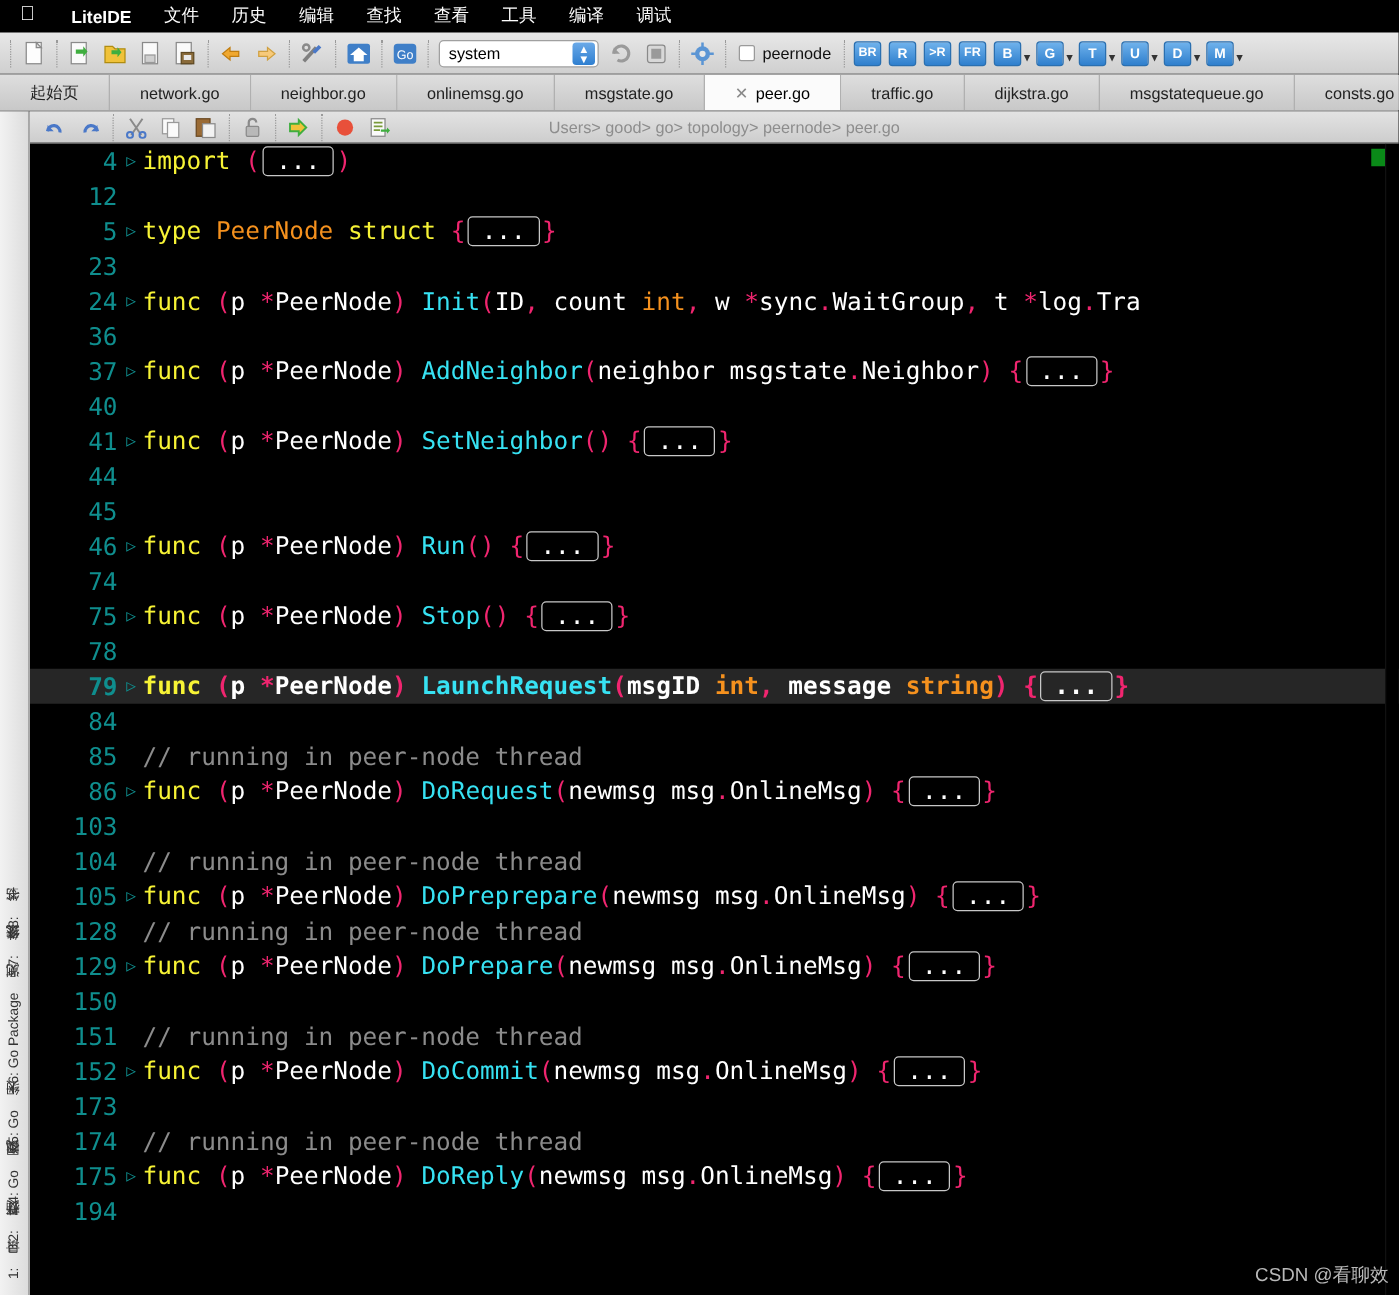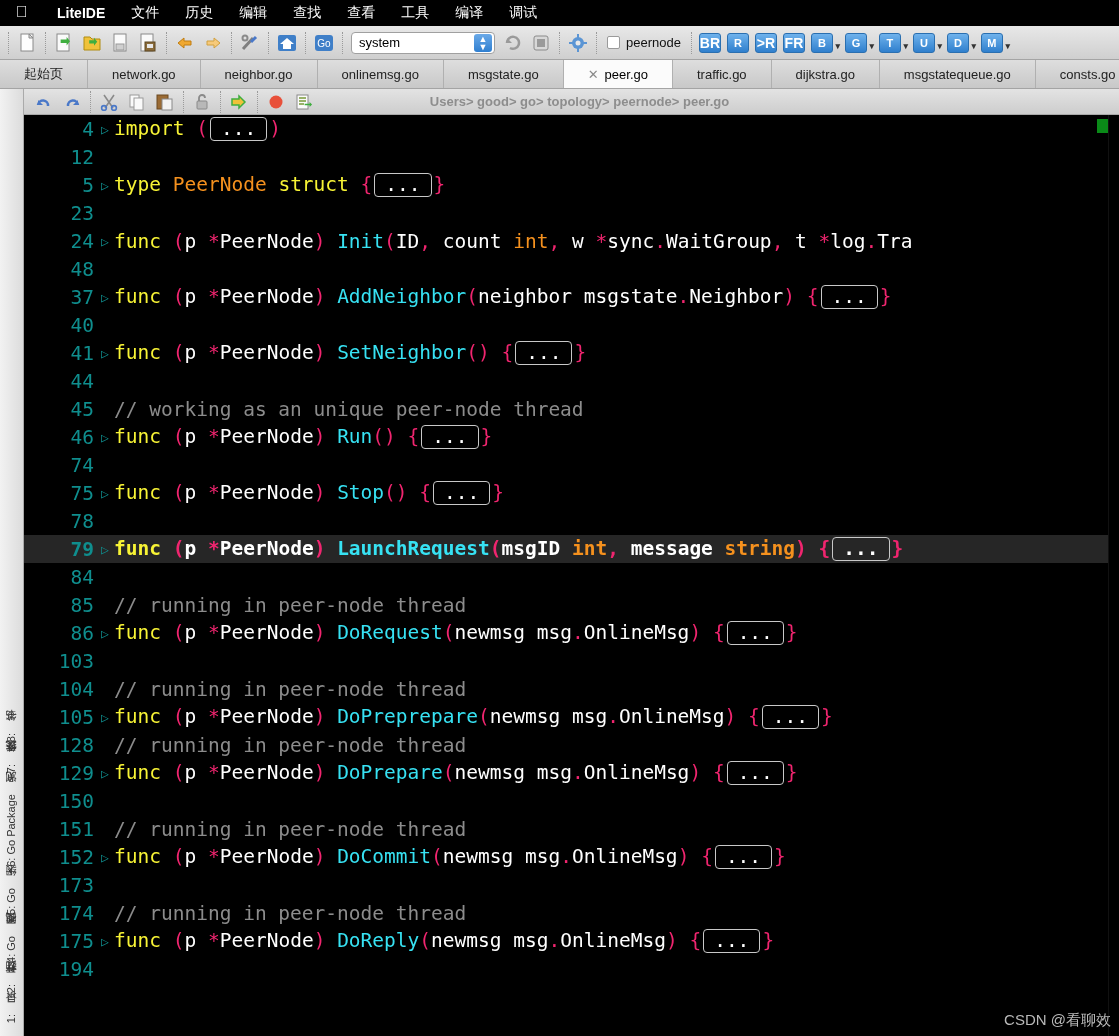--- a/index.html
+++ b/index.html
@@ -28,21 +28,21 @@
     background: linear-gradient(#e8e8e8, #cfcfcf);
     border-bottom: 1px solid #a4a4a4;
     display: flex; align-items: center; padding: 0 4px;
   }
   .tb-sep { width: 1px; height: 22px; margin: 0 4px;
             border-left: 1px dotted #9a9a9a; }
   .tb-btn { width: 28px; height: 26px; display:flex; align-items:center;
             justify-content:center; }
   .tb-btn svg { display:block; }
   .combo {
-    height: 22px; width: 144px; background: #fff; border: 1px solid #a0a0a0;
+    height: 22px; width: 128px; background: #fff; border: 1px solid #a0a0a0;
     border-radius: 4px; display: flex; align-items: center;
     font-size: 13px; padding-left: 7px; position: relative; margin: 0 4px;
     color: #000;
   }
   .combo .arrows {
     position: absolute; right: 2px; top: 1px; width: 18px; height: 18px;
     background: linear-gradient(#6aa9e8, #2f7fd0); border-radius: 3px;
     color: #fff; font-size: 9px; line-height: 8px; text-align: center;
     padding-top: 1px;
   }
@@ -52,21 +52,21 @@
          border-radius: 2px; }
   .bluebtn {
     width: 22px; height: 20px; border-radius: 3px; margin: 0 3px;
     background: linear-gradient(#6fb2ec, #2f7fcd);
     border: 1px solid #2a6fb0;
     color: #fff; font-size: 11px; font-weight: bold;
     display: flex; align-items: center; justify-content: center;
     font-family: "Liberation Sans", sans-serif;
     position: relative;
   }
-  .bluebtn.sm { font-size: 14px; }
+  .bluebtn.sm { font-size: 10px; }
   .bluebtn .caret {
     position: absolute; right: -8px; bottom: 1px; color: #333; font-size: 9px;
   }
   .bluebtn-grp { display:flex; align-items:center; margin-right: 6px; }
 
   
   #tabrow { display: flex; height: 29px;
             background: linear-gradient(#d6d6d6,#c2c2c2);
             border-bottom: 1px solid #a4a4a4; }
   .tab {
@@ -101,21 +101,21 @@
   
   #editorcol { flex: 1; display: flex; flex-direction: column; min-width: 0; }
 
   #edtoolbar {
     height: 26px; background: linear-gradient(#e3e3e3,#cdcdcd);
     border-bottom: 1px solid #a9a9a9;
     display: flex; align-items: center; position: relative; padding-left: 6px;
   }
   #breadcrumb {
     position: absolute; left: 16px; right: 0; text-align: center;
-    font-size: 13px; color: #8d8d8d; pointer-events: none; font-weight: bold;
+    font-size: 13px; color: #8d8d8d; pointer-events: none;
   }
 
   #codearea {
     flex: 1; background: #000; position: relative; overflow: hidden;
     font-family: "DejaVu Sans Mono", monospace;
   }
   .greenmark { position:absolute; right: 6px; top: 4px; width: 16px;
                height: 14px; background: #0a8a18; }
   #rscroll { position: absolute; right: 0; top: 0; bottom: 0; width: 11px;
              background: #000; border-left: 1px solid #111; }
@@ -424,26 +424,26 @@
     </div>
 
     <div id="codearea">
       <div class="greenmark"></div>
       <div id="codelines">
           <div class="line"><span class="ln">4</span><span class="fold">▷</span><span class="code"><span class="kw">import</span><span class="id"> </span><span class="pun">(</span><span class="fold-box">...</span><span class="pun">)</span></span></div>
           <div class="line"><span class="ln">12</span><span class="fold"></span><span class="code"></span></div>
           <div class="line"><span class="ln">5</span><span class="fold">▷</span><span class="code"><span class="kw">type</span><span class="id"> </span><span class="typ">PeerNode</span><span class="id"> </span><span class="kw">struct</span><span class="id"> </span><span class="pun">{</span><span class="fold-box">...</span><span class="pun">}</span></span></div>
           <div class="line"><span class="ln">23</span><span class="fold"></span><span class="code"></span></div>
           <div class="line"><span class="ln">24</span><span class="fold">▷</span><span class="code"><span class="kw">func</span><span class="id"> </span><span class="pun">(</span><span class="id">p </span><span class="pun">*</span><span class="id">PeerNode</span><span class="pun">)</span><span class="id"> </span><span class="fn">Init</span><span class="pun">(</span><span class="id">ID</span><span class="pun">,</span><span class="id"> count </span><span class="typ">int</span><span class="pun">,</span><span class="id"> w </span><span class="pun">*</span><span class="id">sync</span><span class="pun">.</span><span class="id">WaitGroup</span><span class="pun">,</span><span class="id"> t </span><span class="pun">*</span><span class="id">log</span><span class="pun">.</span><span class="id">Tra</span></span></div>
-          <div class="line"><span class="ln">48</span><span class="fold"></span><span class="code"></span></div>
+          <div class="line"><span class="ln">36</span><span class="fold"></span><span class="code"></span></div>
           <div class="line"><span class="ln">37</span><span class="fold">▷</span><span class="code"><span class="kw">func</span><span class="id"> </span><span class="pun">(</span><span class="id">p </span><span class="pun">*</span><span class="id">PeerNode</span><span class="pun">)</span><span class="id"> </span><span class="fn">AddNeighbor</span><span class="pun">(</span><span class="id">neighbor msgstate</span><span class="pun">.</span><span class="id">Neighbor</span><span class="pun">)</span><span class="id"> </span><span class="pun">{</span><span class="fold-box">...</span><span class="pun">}</span></span></div>
           <div class="line"><span class="ln">40</span><span class="fold"></span><span class="code"></span></div>
           <div class="line"><span class="ln">41</span><span class="fold">▷</span><span class="code"><span class="kw">func</span><span class="id"> </span><span class="pun">(</span><span class="id">p </span><span class="pun">*</span><span class="id">PeerNode</span><span class="pun">)</span><span class="id"> </span><span class="fn">SetNeighbor</span><span class="pun">()</span><span class="id"> </span><span class="pun">{</span><span class="fold-box">...</span><span class="pun">}</span></span></div>
           <div class="line"><span class="ln">44</span><span class="fold"></span><span class="code"></span></div>
-          <div class="line"><span class="ln">45</span><span class="fold"></span><span class="code"><span class="cmt">// working as an unique peer-node thread</span></span></div>
+          <div class="line"><span class="ln">45</span><span class="fold"></span></div>
           <div class="line"><span class="ln">46</span><span class="fold">▷</span><span class="code"><span class="kw">func</span><span class="id"> </span><span class="pun">(</span><span class="id">p </span><span class="pun">*</span><span class="id">PeerNode</span><span class="pun">)</span><span class="id"> </span><span class="fn">Run</span><span class="pun">()</span><span class="id"> </span><span class="pun">{</span><span class="fold-box">...</span><span class="pun">}</span></span></div>
           <div class="line"><span class="ln">74</span><span class="fold"></span><span class="code"></span></div>
           <div class="line"><span class="ln">75</span><span class="fold">▷</span><span class="code"><span class="kw">func</span><span class="id"> </span><span class="pun">(</span><span class="id">p </span><span class="pun">*</span><span class="id">PeerNode</span><span class="pun">)</span><span class="id"> </span><span class="fn">Stop</span><span class="pun">()</span><span class="id"> </span><span class="pun">{</span><span class="fold-box">...</span><span class="pun">}</span></span></div>
           <div class="line"><span class="ln">78</span><span class="fold"></span><span class="code"></span></div>
           <div class="line cur"><span class="ln">79</span><span class="fold">▷</span><span class="code"><span class="kw">func</span><span class="id"> </span><span class="pun">(</span><span class="id">p </span><span class="pun">*</span><span class="id">PeerNode</span><span class="pun">)</span><span class="id"> </span><span class="fn">LaunchRequest</span><span class="pun">(</span><span class="id">msgID </span><span class="typ">int</span><span class="pun">,</span><span class="id"> message </span><span class="typ">string</span><span class="pun">)</span><span class="id"> </span><span class="pun">{</span><span class="fold-box">...</span><span class="pun">}</span></span></div>
           <div class="line"><span class="ln">84</span><span class="fold"></span><span class="code"></span></div>
           <div class="line"><span class="ln">85</span><span class="fold"></span><span class="code"><span class="cmt">// running in peer-node thread</span></span></div>
           <div class="line"><span class="ln">86</span><span class="fold">▷</span><span class="code"><span class="kw">func</span><span class="id"> </span><span class="pun">(</span><span class="id">p </span><span class="pun">*</span><span class="id">PeerNode</span><span class="pun">)</span><span class="id"> </span><span class="fn">DoRequest</span><span class="pun">(</span><span class="id">newmsg msg</span><span class="pun">.</span><span class="id">OnlineMsg</span><span class="pun">)</span><span class="id"> </span><span class="pun">{</span><span class="fold-box">...</span><span class="pun">}</span></span></div>
           <div class="line"><span class="ln">103</span><span class="fold"></span><span class="code"></span></div>
           <div class="line"><span class="ln">104</span><span class="fold"></span><span class="code"><span class="cmt">// running in peer-node thread</span></span></div>

